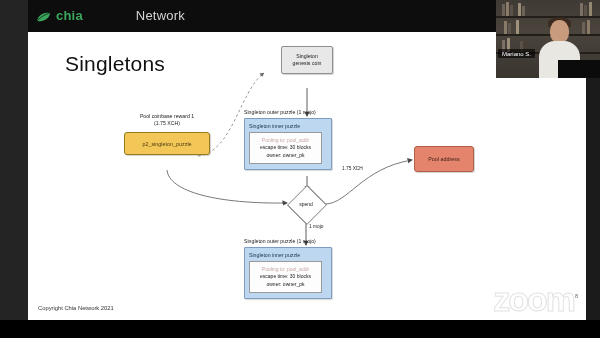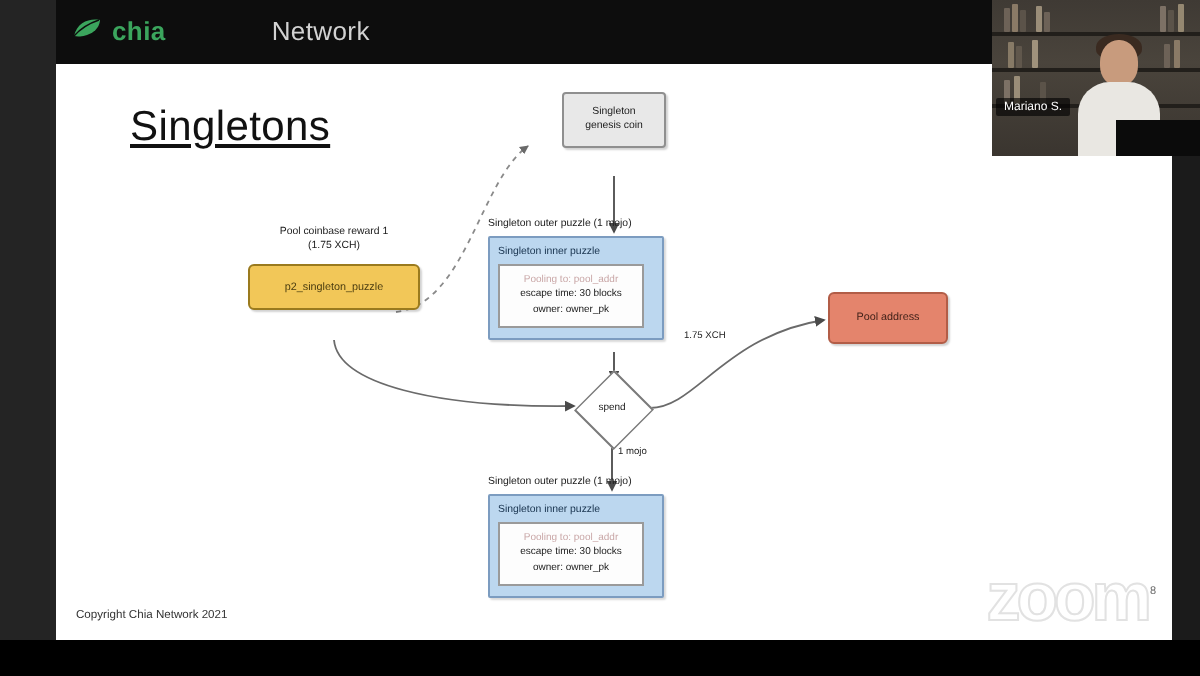--- a/index.html
+++ b/index.html
@@ -2,26 +2,26 @@
 <html><head>
 <meta charset="utf-8">
 <style>
   html,body{margin:0;padding:0;background:#000;}
   body{width:600px;height:338px;overflow:hidden;font-family:"Liberation Sans",sans-serif;}
   #screen{position:relative;width:600px;height:338px;background:#1d1d1d;overflow:hidden;}
 
   
   #slide{position:absolute;left:28px;top:0;width:558px;height:320px;background:#ffffff;overflow:hidden;}
   #topbar{position:absolute;left:0;top:0;width:558px;height:32px;background:#0d0d0d;}
-  #logo{position:absolute;left:8px;top:8px;display:flex;align-items:flex-start;gap:5px;}
+  #logo{position:absolute;left:8px;top:8px;display:flex;align-items:flex-end;gap:5px;}
   #leaf{width:15px;height:12px;display:block;}
   .logo-chia{color:#3ba55d;font-weight:bold;font-size:13px;letter-spacing:.2px;}
   .logo-net{color:#d2d2d2;font-size:13px;margin-left:3px;letter-spacing:.2px;padding-left:45px;}
 
-  #title{position:absolute;left:37px;top:52px;font-size:21px;color:#111;letter-spacing:.2px;text-decoration:underline;}
+  #title{position:absolute;left:37px;top:52px;font-size:21px;color:#111;letter-spacing:.2px;}
 
   #canvas{position:absolute;left:0;top:32px;width:558px;height:288px;}
   svg.wires{position:absolute;left:0;top:0;width:558px;height:288px;pointer-events:none;}
 
   .node{position:absolute;box-sizing:border-box;}
   .cap{position:absolute;font-size:5.2px;color:#1a1a1a;text-align:center;line-height:1.35;white-space:nowrap;}
 
   .box-gray{background:#e8e8e8;border:1px solid #8f8f8f;border-radius:2px;
             display:flex;align-items:center;justify-content:center;text-align:center;
             font-size:5.2px;color:#1a1a1a;line-height:1.35;box-shadow:1px 1px 1px rgba(0,0,0,.18);}

